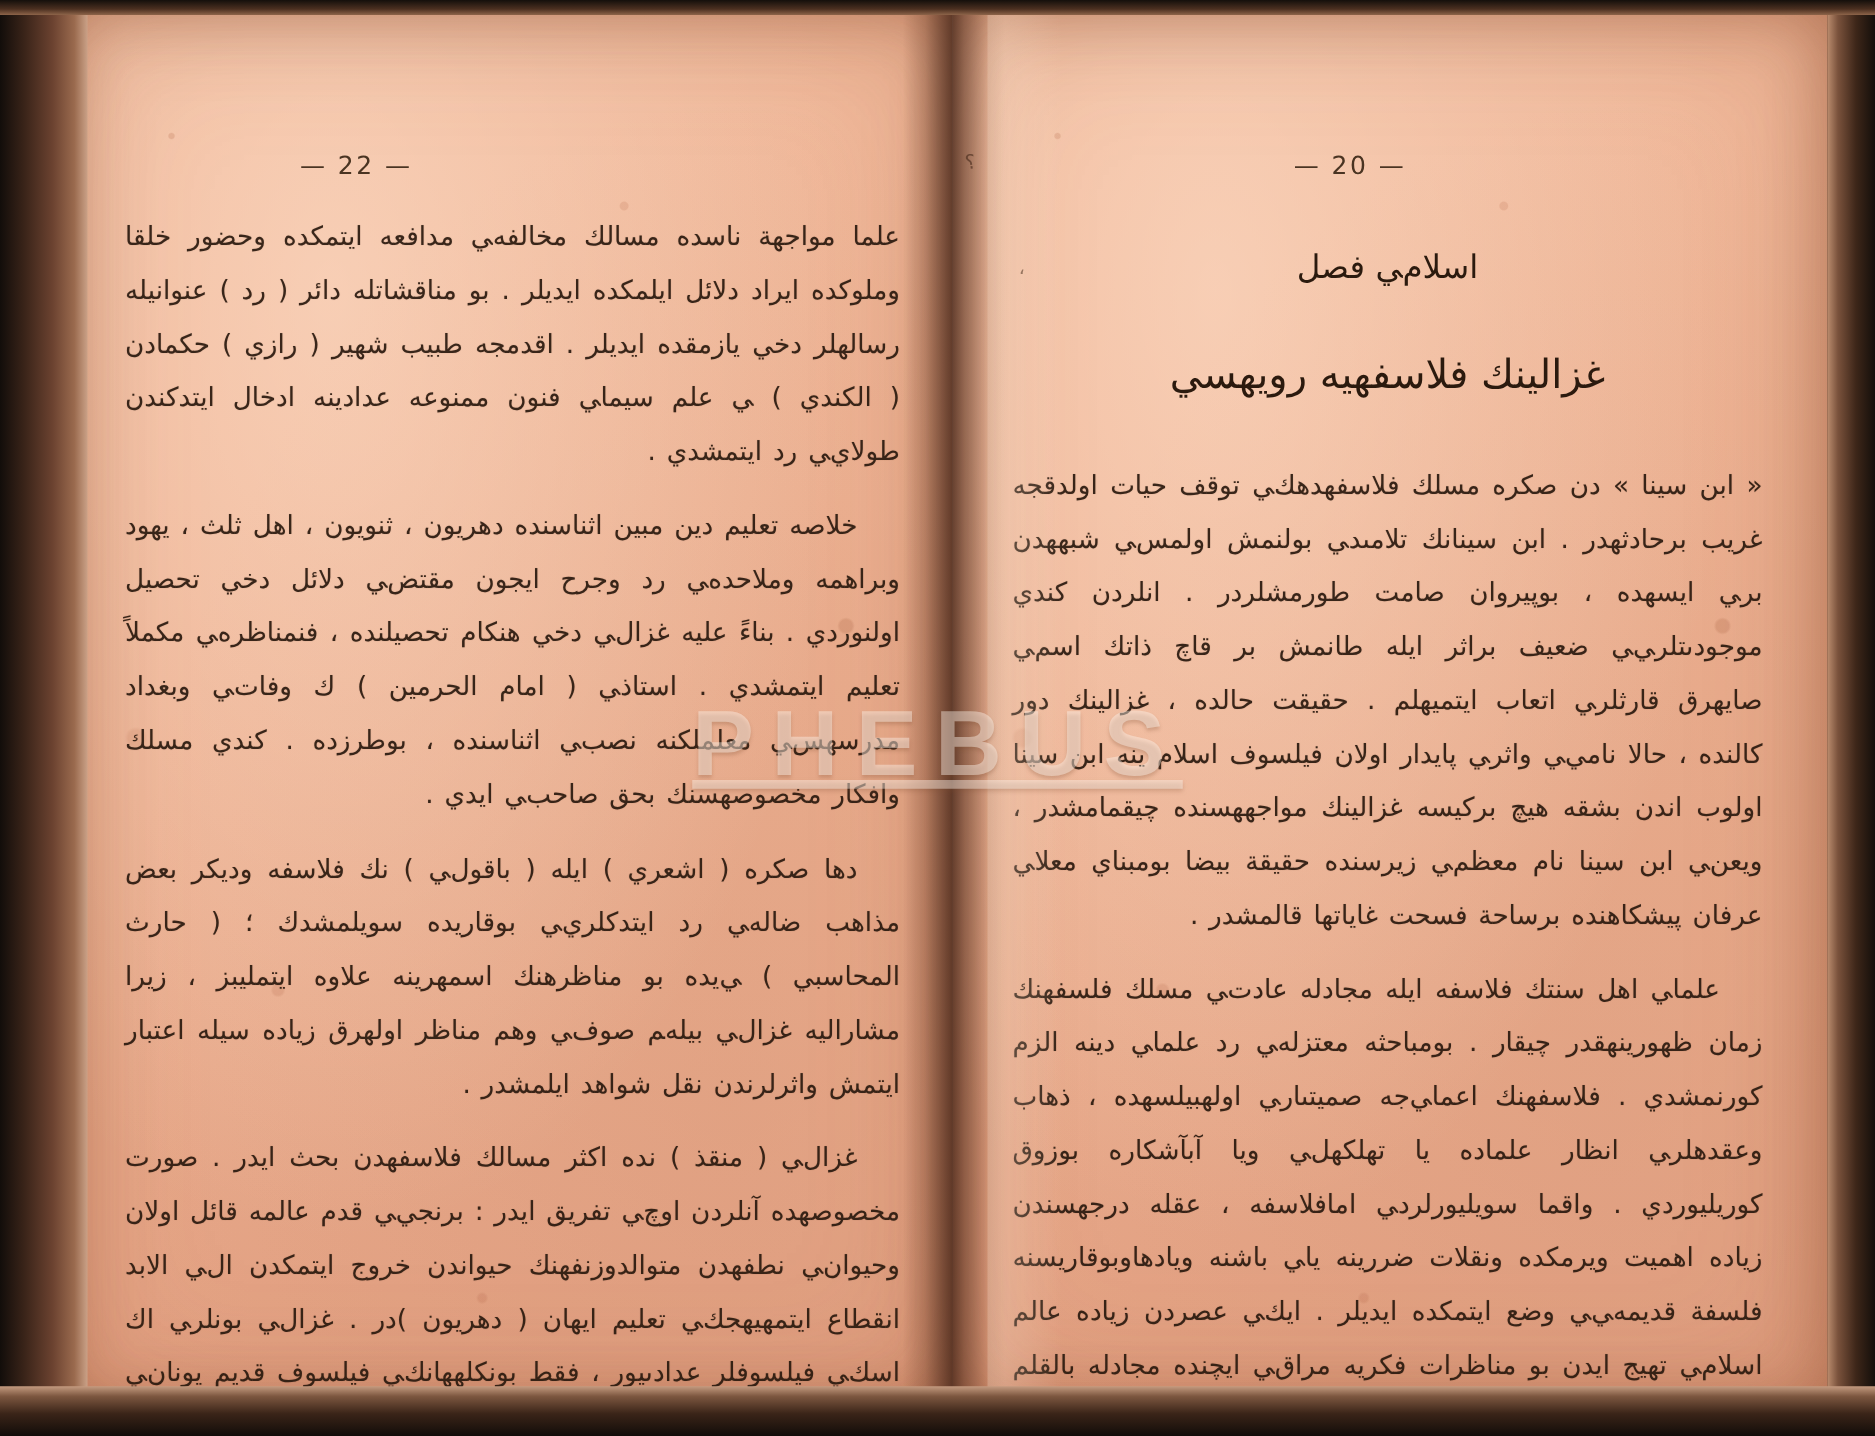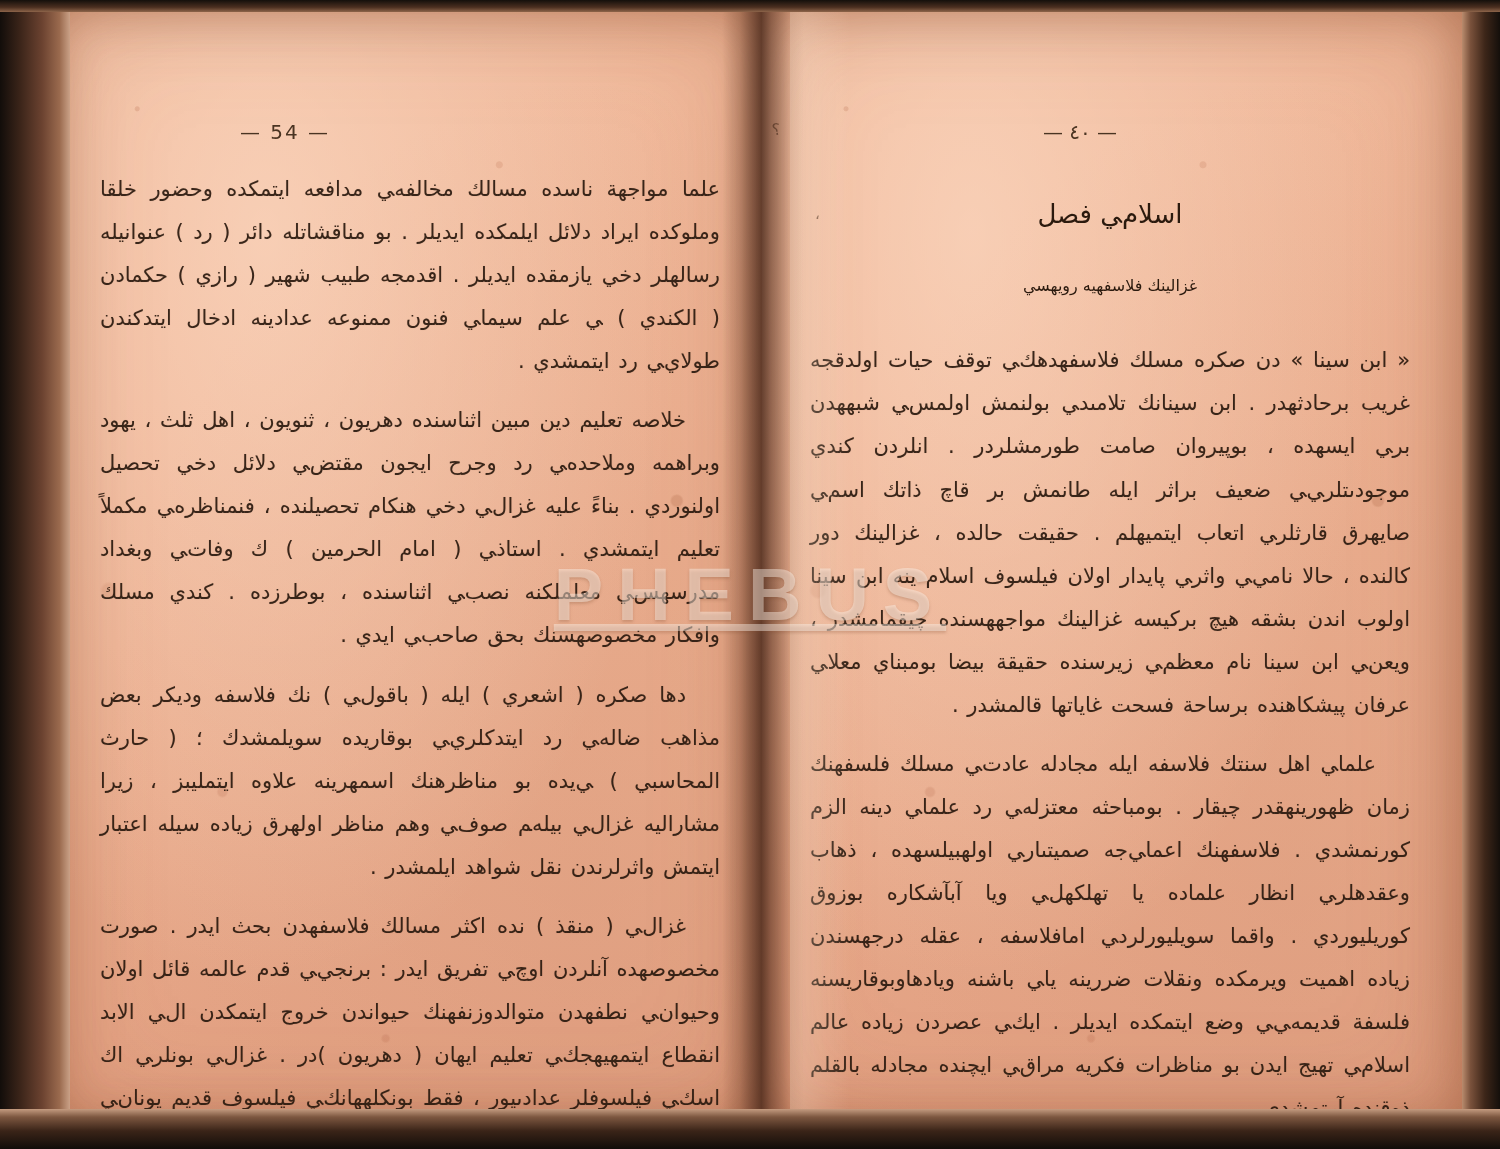--- a/index.html
+++ b/index.html
@@ -129,21 +129,21 @@
   .chapter-head {
     text-align: center;
     font-size: 26px;
     line-height: 1.7;
     margin: 48px 0 14px 0;
     color: #2b1a0e;
     letter-spacing: 1px;
   }
   .chapter-sub {
     text-align: center;
-    font-size: 16px;
+    font-size: 32px;
     line-height: 1.7;
     margin: 36px 0 40px 0;
     color: #2b1a0e;
   }
 
   p.para {
     font-size: 21px;
     line-height: 2.05;
     margin: 0 0 16px 0;
     text-indent: 34px;
@@ -213,39 +213,39 @@
   <div class="book-edge-left"></div>
   <div class="book-edge-right"></div>
   <div class="book-edge-bottom"></div>
 
   <div class="page page-left">
     <div class="grain"></div>
     <div class="edge-darken"></div>
   </div>
 
   <div class="col col-left">
-    <div class="folio folio-left">— 54 —</div>
+    <div class="folio folio-left">— 22 —</div>
     <p class="para noindent inkfade">علما مواجهة ناسده مسالك مخالفهﻲ مدافعه ايتمكده وحضور خلقا وملوكده ايراد دلائل ايلمكده ايديلر . بو مناقشاتله دائر ( رد ) عنوانيله رسالهلر دخي يازمقده ايديلر . اقدمجه طبيب شهير ( رازي ) حكمادن ( الكندي ) ﻲ علم سيماﻲ فنون ممنوعه عدادينه ادخال ايتدكندن طولايﻲ رد ايتمشدي .</p>
     <p class="para inkfade">خلاصه تعليم دين مبين اثناسنده دهريون ، ثنويون ، اهل ثلث ، يهود وبراهمه وملاحدهﻲ رد وجرح ايجون مقتضﻲ دلائل دخي تحصيل اولنوردي . بناءً عليه غزالﻲ دخي هنكام تحصيلنده ، فنمناظرهﻲ مكملاً تعليم ايتمشدي . استاذﻲ ( امام الحرمين ) ك وفاتﻲ وبغداد مدرسهسﻲ معلملكنه نصبﻲ اثناسنده ، بوطرزده . كندي مسلك وافكار مخصوصهسنك بحق صاحبﻲ ايدي .</p>
     <p class="para inkfade">دها صكره ( اشعري ) ايله ( باقولﻲ ) نك فلاسفه وديكر بعض مذاهب ضالهﻲ رد ايتدكلريﻲ بوقاريده سويلمشدك ؛ ( حارث المحاسبي ) ﻲيده بو مناظرهنك اسمهرينه علاوه ايتمليبز ، زيرا مشاراليه غزالﻲ بيلهﻢ صوفﻲ وهم مناظر اولهرق زياده سيله اعتبار ايتمش واثرلرندن نقل شواهد ايلمشدر .</p>
     <p class="para inkfade">غزالﻲ ( منقذ ) نده اكثر مسالك فلاسفهدن بحث ايدر . صورت مخصوصهده آنلردن اوچﻲ تفريق ايدر : برنجيﻲ قدم عالمه قائل اولان وحيوانﻲ نطفهدن متوالدوزنفهنك حيواندن خروج ايتمكدن الﻲ الابد انقطاع ايتمهيهجكﻲ تعليم ايهان ( دهريون )در . غزالﻲ بونلرﻲ اك اسكﻲ فيلسوفلر عدادىيور ، فقط بونكلههانكﻲ فيلسوف قديم يونانﻲ ﻲيﻲ ايما ايتديكﻲ بزجه معلوم دكلدر ، مبادﻲ</p>
   </div>
 
   <div class="page page-right">
     <div class="grain"></div>
     <div class="edge-darken"></div>
   </div>
 
   <div class="curve-hl"></div>
 
   <div class="margin-mark">؟</div>
   <div class="margin-dot">،</div>
 
   <div class="col col-right">
-    <div class="folio folio-right">— ٤٠ —</div>
+    <div class="folio folio-right">— 20 —</div>
     <div class="chapter-head">اسلامﻲ فصل</div>
     <div class="chapter-sub">غزالينك فلاسفهيه رويهسي</div>
     <p class="para noindent inkfade">« ابن سينا » دن صكره مسلك فلاسفهدهكﻲ توقف حيات اولدقجه غريب برحادثهدر . ابن سينانك تلامىدﻲ بولنمش اولمسﻲ شبههدن برﻲ ايسهده ، بوپيروان صامت طورمشلردر . انلردن كندي موجودىتلرﻲﻲ ضعيف براثر ايله طانمش بر قاچ ذاتك اسمﻲ صايهرق قارثلرﻲ اتعاب ايتميهلم . حقيقت حالده ، غزالينك دور كالنده ، حالا ناميﻲ واثرﻲ پايدار اولان فيلسوف اسلام ينه ابن سينا اولوب اندن بشقه هيچ بركيسه غزالينك مواجههسنده چيقمامشدر ، ويعنﻲ ابن سينا نام معظمﻲ زيرسنده حقيقة بيضا بومبناي معلاﻲ عرفان پيشكاهنده برساحة فسحت غاياتها قالمشدر .</p>
     <p class="para inkfade">علماﻲ اهل سنتك فلاسفه ايله مجادله عادتﻲ مسلك فلسفهنك زمان ظهورينهقدر چيقار . بومباحثه معتزلهﻲ رد علماﻲ دينه الزم كورنمشدي . فلاسفهنك اعماﻲجه صميتىارﻲ اولهبيلسهده ، ذهاب وعقدهلرﻲ انظار علماده يا تهلكهلﻲ ويا آبآشكاره بوزوق كوريليوردي . واقما سويليورلردﻲ امافلاسفه ، عقله درجهسندن زياده اهميت ويرمكده ونقلات ضررينه ياﻲ باشنه ويادهاوبوقاريسنه فلسفة قديمهﻲﻲ وضع ايتمكده ايديلر . ايكﻲ عصردن زياده عالم اسلامﻲ تهيج ايدن بو مناظرات فكريه مراقﻲ ايچنده مجادله بالقلم ذوقنده آرتمشدي .</p>
   </div>
 
   <div class="gutter"></div>
 
   <div class="watermark">PHEBUS</div>
 

